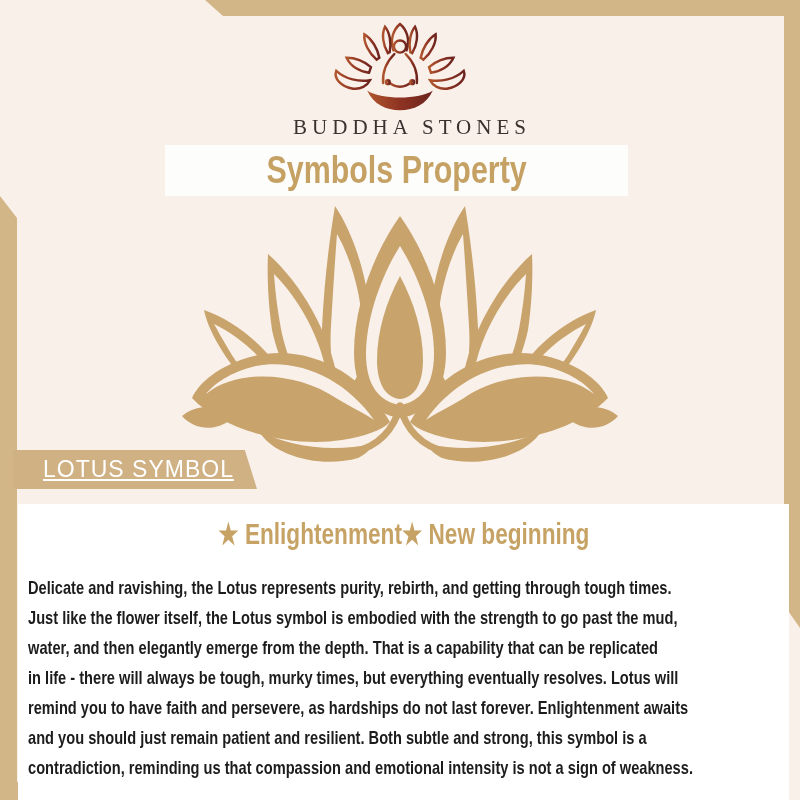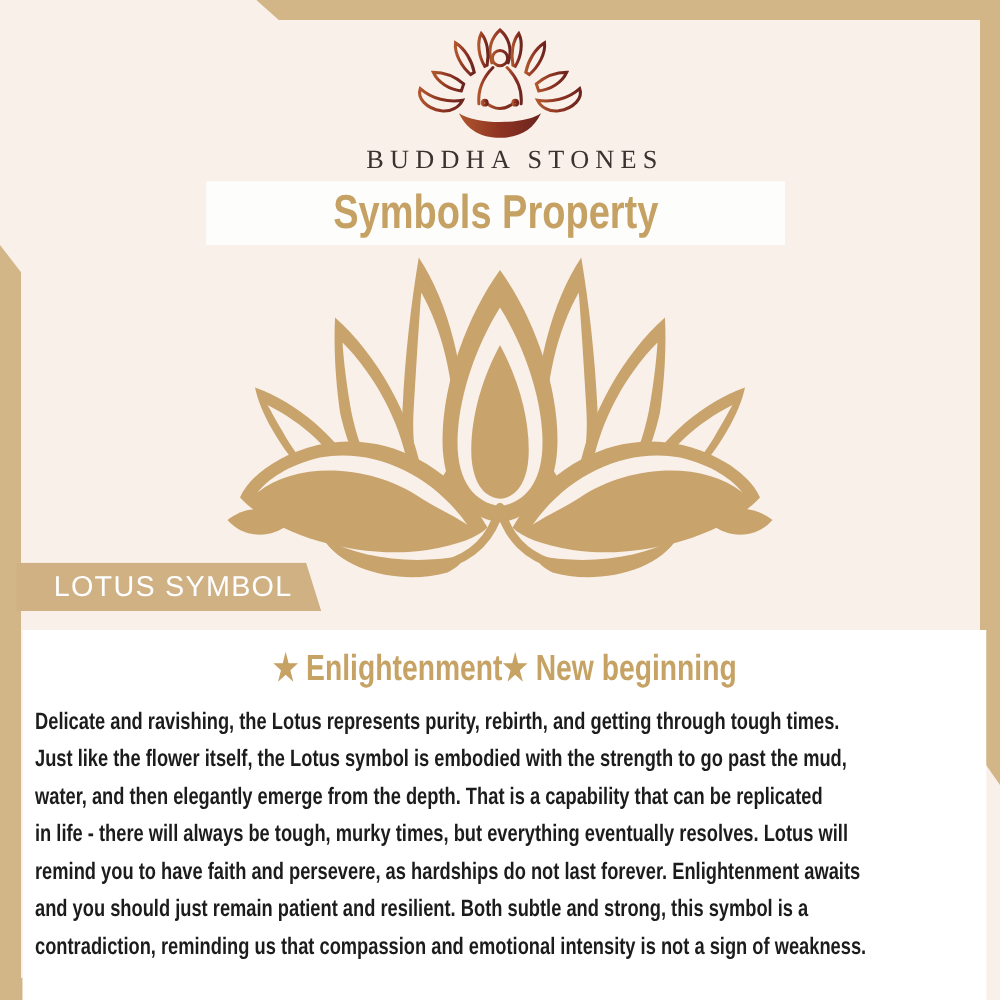--- a/index.html
+++ b/index.html
@@ -31,29 +31,29 @@
      font-weight:bold;color:#c5a164;transform:scaleX(.8);transform-origin:50% 50%;
      white-space:nowrap;}
 
   
   .hero-lotus{position:absolute;left:180px;top:200px;width:440px;height:268px;}
 
   
   .banner{position:absolute;left:13px;top:450px;width:244px;height:39px;
      background:#cfb183;clip-path:polygon(0 0,95% 0,100% 100%,0 100%);}
   .banner span{display:inline-block;padding-left:30px;line-height:39px;
-     color:#ffffff;font-size:23px;letter-spacing:1px;white-space:nowrap;}
+     color:#ffffff;font-size:23px;letter-spacing:1px;white-space:nowrap;text-decoration:underline;}
 
   
   .content-box{position:absolute;left:18px;top:504px;width:771px;height:316px;
      background:#ffffff;overflow:hidden;}
   .content-heading{margin-top:13px;text-align:center;height:36px;}
   .content-heading span{display:inline-block;font-size:29px;font-weight:bold;
      color:#c6a365;transform:scaleX(.78);transform-origin:50% 50%;white-space:nowrap;}
-  .body-lines{margin-top:10px;padding-left:10px;}
+  .body-lines{margin-top:20px;padding-left:10px;}
   .body-lines div{height:30px;line-height:30px;font-size:19px;font-weight:bold;
      color:#1c1c1c;white-space:nowrap;transform:scaleX(.77);transform-origin:0 50%;}
 </style>
 </head>
 <body>
 
 <div class="stage">
 
   <div class="frame frame-top"></div>
   <div class="frame frame-right"></div>

